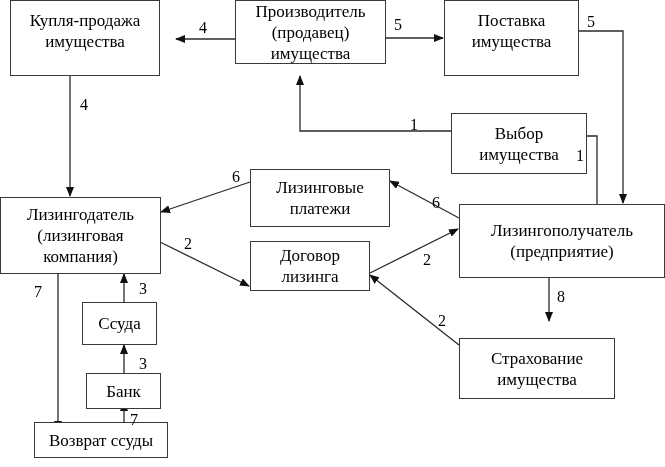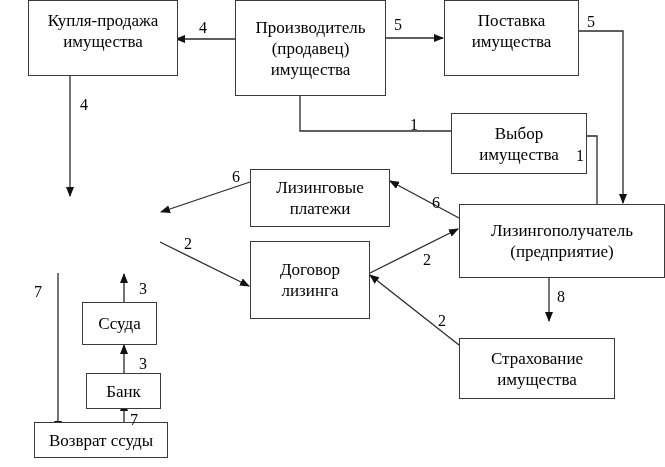--- a/index.html
+++ b/index.html
@@ -34,32 +34,35 @@
     <line x1="160" y1="242" x2="249" y2="286" marker-end="url(#ah)"></line>
     <line x1="370" y1="273" x2="458" y2="229" marker-end="url(#ah)"></line>
     <line x1="459" y1="345" x2="370" y2="275" marker-end="url(#ah)"></line>
     <line x1="549" y1="264" x2="549" y2="321" marker-end="url(#ah)"></line>
     <line x1="124" y1="302" x2="124" y2="274" marker-end="url(#ah)"></line>
     <line x1="124" y1="373" x2="124" y2="345" marker-end="url(#ah)"></line>
     <line x1="124" y1="431" x2="124" y2="402" marker-end="url(#ah)"></line>
     <line x1="58" y1="273" x2="58" y2="430" marker-end="url(#ah)"></line>
   </svg>
 
-  <div class="box top" style="left:28px;top:0;width:150px;height:76px">Купля-продажа
+  <div class="box top" style="left:10px;top:0;width:150px;height:76px">Купля-продажа
 имущества</div>
-  <div class="box" style="left:235px;top:0;width:151px;height:96px">Производитель
+  <div class="box" style="left:235px;top:0;width:151px;height:64px">Производитель
 (продавец)
 имущества</div>
   <div class="box top" style="left:444px;top:0;width:135px;height:76px">Поставка
 имущества</div>
   <div class="box" style="left:451px;top:113px;width:136px;height:61px">Выбор
 имущества</div>
   <div class="box" style="left:250px;top:169px;width:140px;height:58px">Лизинговые
 платежи</div>
-  <div class="box" style="left:250px;top:241px;width:120px;height:78px">Договор
+  <div class="box" style="left:0;top:197px;width:161px;height:77px">Лизингодатель
+(лизинговая
+компания)</div>
+  <div class="box" style="left:250px;top:241px;width:120px;height:50px">Договор
 лизинга</div>
   <div class="box" style="left:459px;top:204px;width:206px;height:74px">Лизингополучатель
 (предприятие)</div>
   <div class="box" style="left:82px;top:302px;width:75px;height:43px">Ссуда</div>
   <div class="box" style="left:86px;top:373px;width:75px;height:36px">Банк</div>
   <div class="box" style="left:459px;top:338px;width:156px;height:61px">Страхование
 имущества</div>
   <div class="box" style="left:34px;top:422px;width:134px;height:36px">Возврат ссуды</div>
 
   <span class="lbl" style="left:199px;top:20px">4</span>

